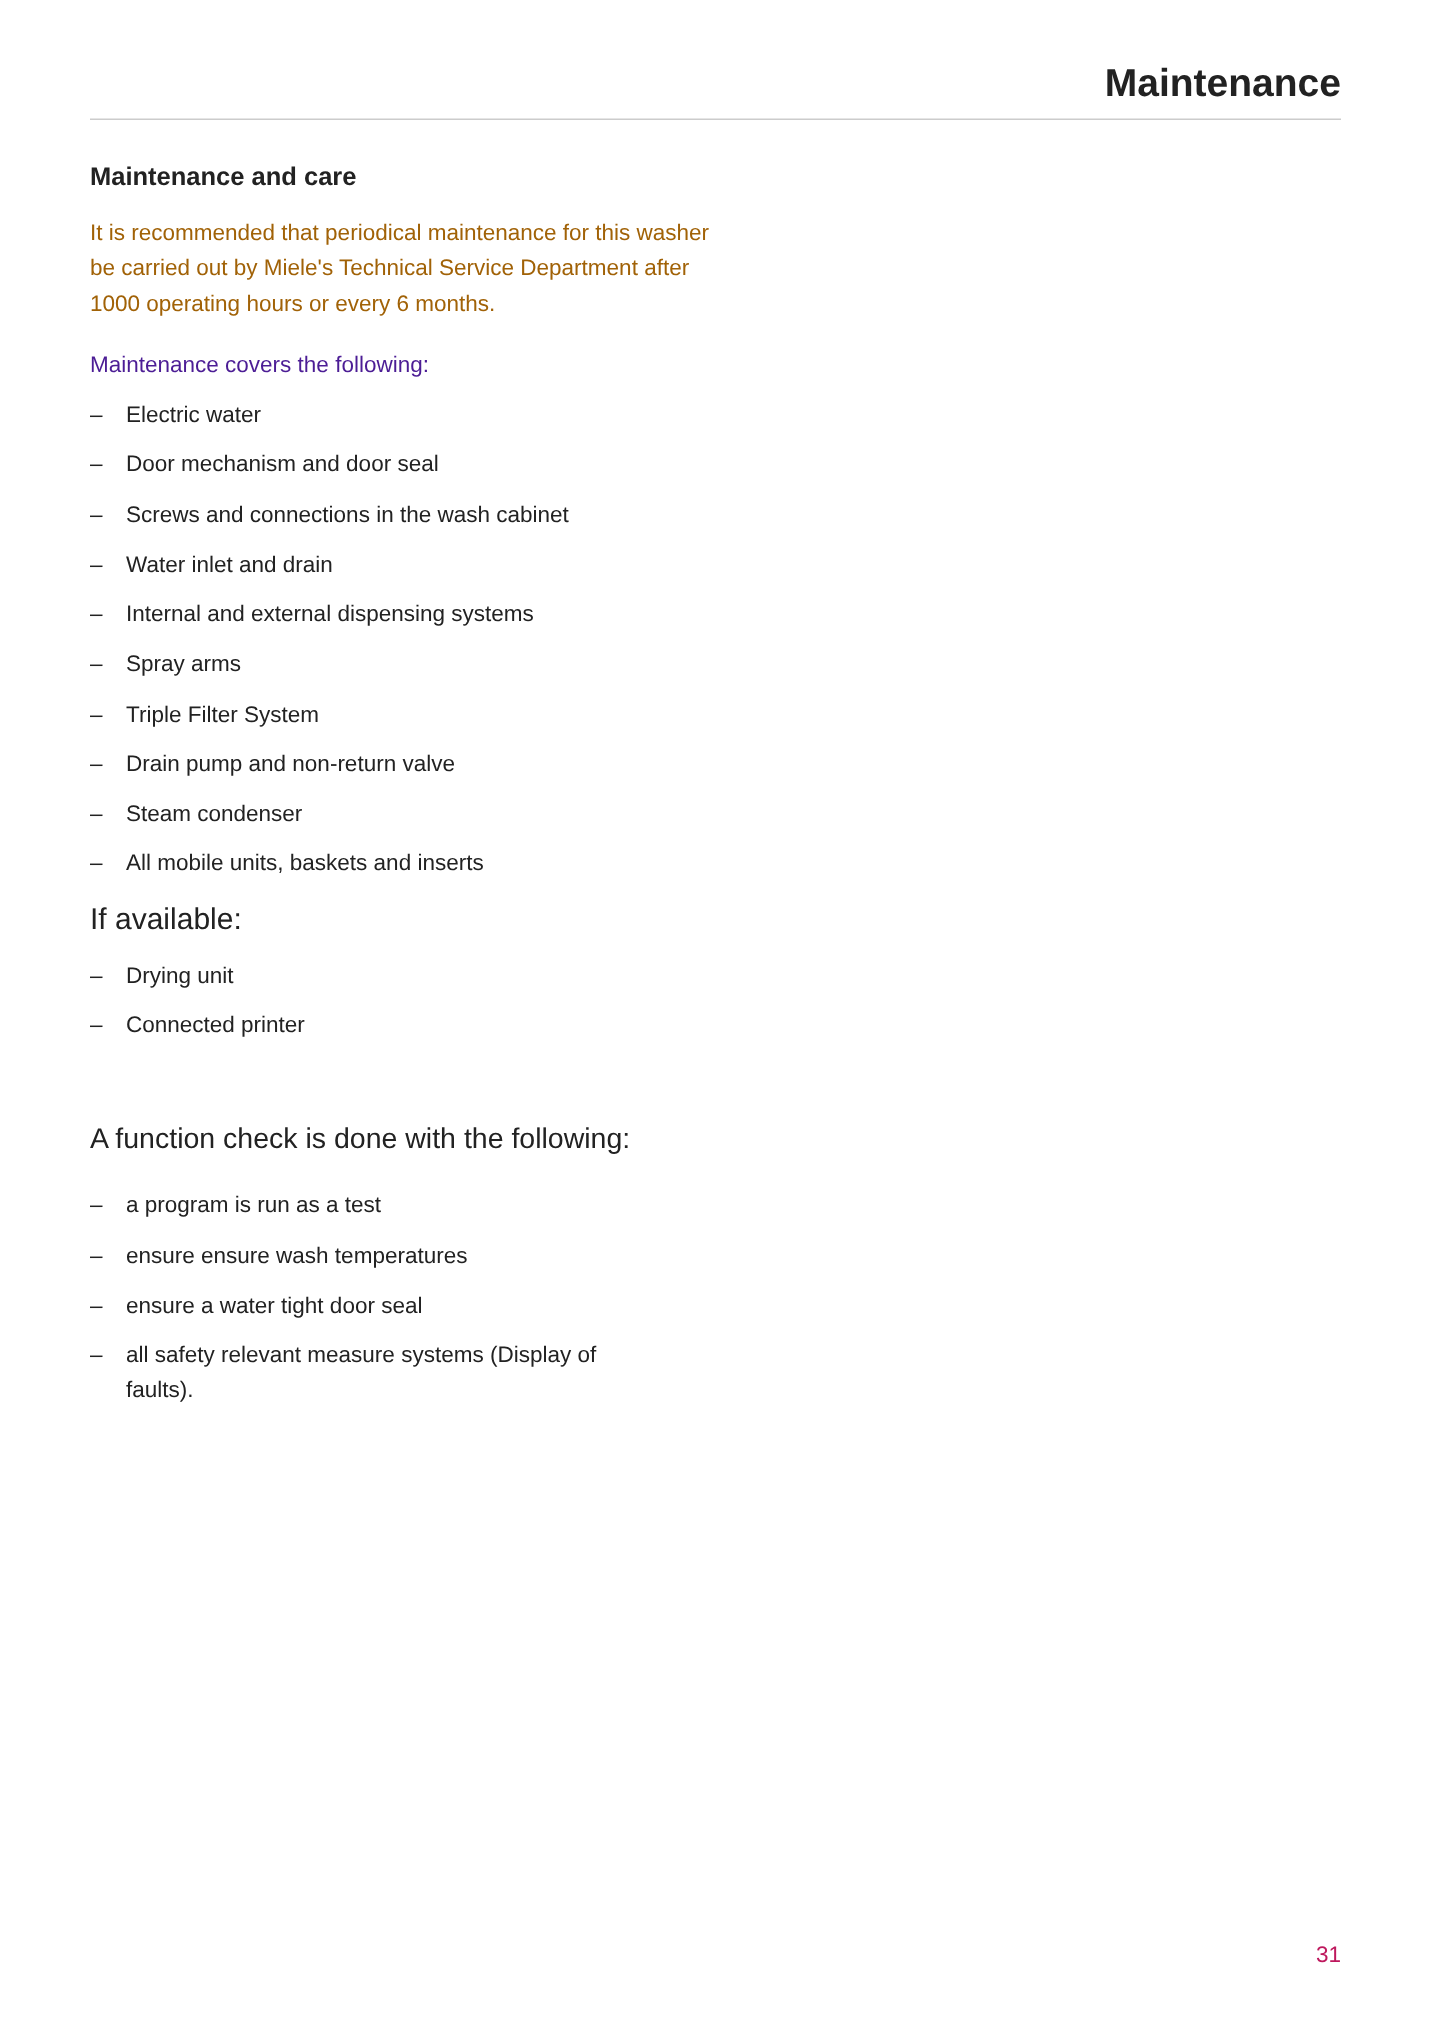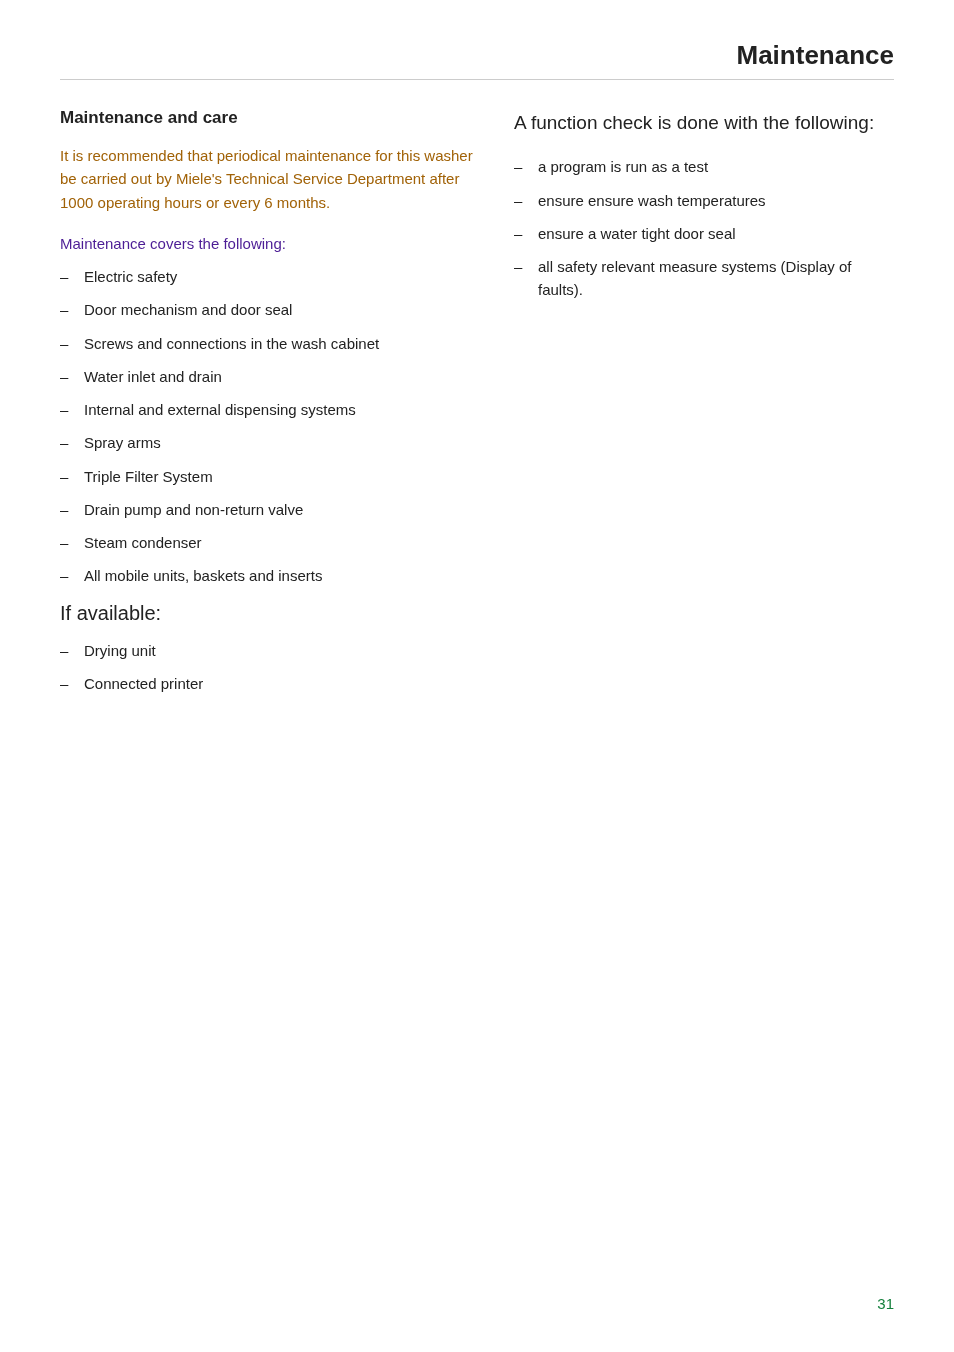--- a/index.html
+++ b/index.html
@@ -34,21 +34,21 @@
     }
 
     .page-title {
       font-size: 26px;
       font-weight: bold;
       color: #222222;
     }
 
     .content-area {
       display: flex;
-      flex-direction: row;
+      flex-direction: column;
       gap: 40px;
     }
 
     .left-column {
       flex: 1;
       max-width: 420px;
     }
 
     .right-column {
       flex: 1;
@@ -110,21 +110,21 @@
       line-height: 1.55;
       color: #222222;
       margin-bottom: 18px;
     }
 
     .page-number {
       position: absolute;
       bottom: 40px;
       right: 60px;
       font-size: 15px;
-      color: #15803d;
+      color: #be185d;
     }
   </style>
 </head>
 <body>
 
 <div class="page-container">
 
   <div class="page-header">
     <span class="page-title">Maintenance</span>
   </div>
@@ -135,21 +135,21 @@
 
       <div class="section-title">Maintenance and care</div>
 
       <p class="intro-text">It is recommended that periodical maintenance for this washer be carried out by Miele's Technical Service Department after 1000 operating hours or every 6 months.</p>
 
       <p class="sub-heading">Maintenance covers the following:</p>
 
       <div>
         <div class="list-item">
           <span class="list-dash">–</span>
-          <span class="list-text">Electric safety</span>
+          <span class="list-text">Electric water</span>
         </div>
         <div class="list-item">
           <span class="list-dash">–</span>
           <span class="list-text">Door mechanism and door seal</span>
         </div>
         <div class="list-item">
           <span class="list-dash">–</span>
           <span class="list-text">Screws and connections in the wash cabinet</span>
         </div>
         <div class="list-item">

